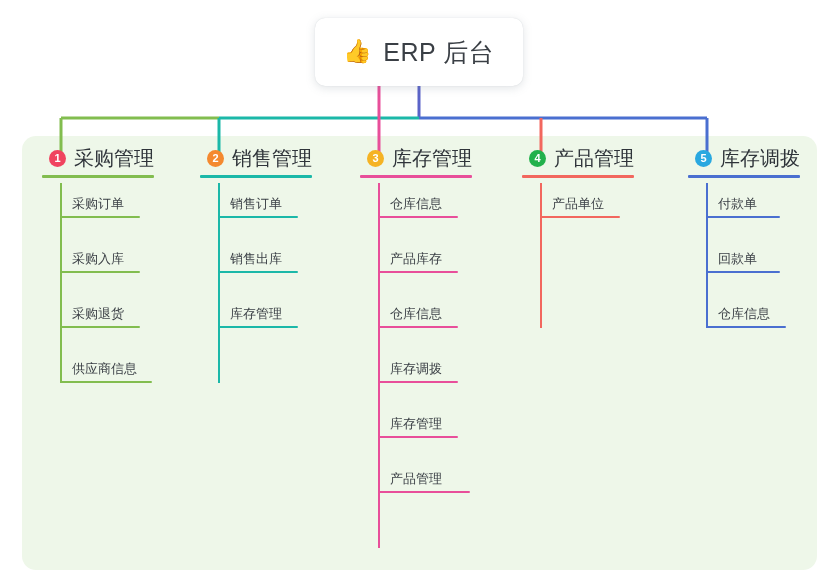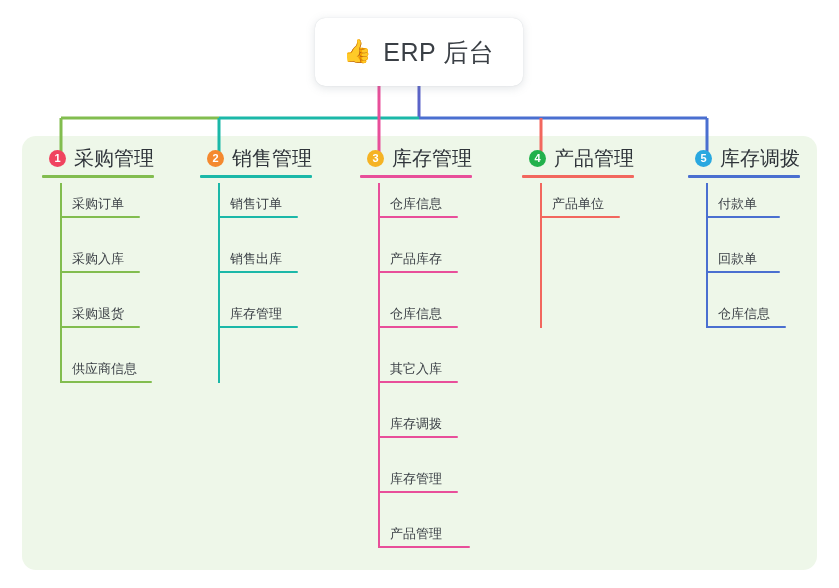--- a/index.html
+++ b/index.html
@@ -191,24 +191,20 @@
           </div>
           <div class="item">
             <span class="item-label">产品库存</span>
             <div class="item-rule" style="width: 80px; background: rgb(232, 79, 154);"></div>
           </div>
           <div class="item">
             <span class="item-label">仓库信息</span>
             <div class="item-rule" style="width: 80px; background: rgb(232, 79, 154);"></div>
           </div>
           <div class="item">
-            <span class="item-label">其它入库</span>
-            <div class="item-rule" style="width: 80px; background: rgb(232, 79, 154);"></div>
-          </div>
-          <div class="item">
             <span class="item-label">库存调拨</span>
             <div class="item-rule" style="width: 80px; background: rgb(232, 79, 154);"></div>
           </div>
           <div class="item">
             <span class="item-label">库存管理</span>
             <div class="item-rule" style="width: 80px; background: rgb(232, 79, 154);"></div>
           </div>
           <div class="item">
             <span class="item-label">产品管理</span>
             <div class="item-rule" style="width: 92px; background: rgb(232, 79, 154);"></div>

